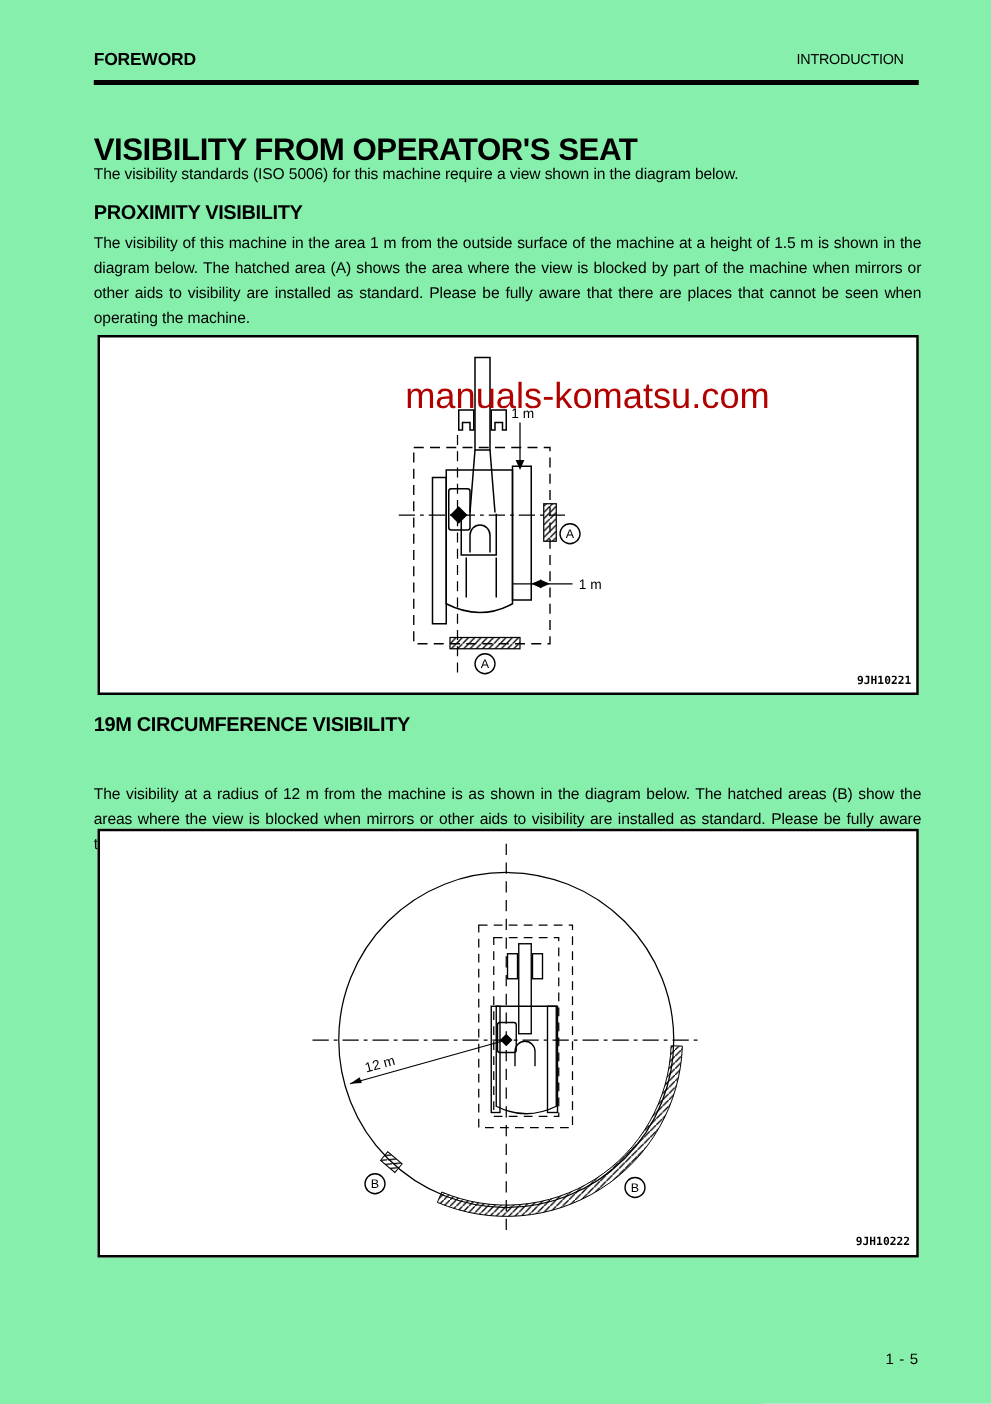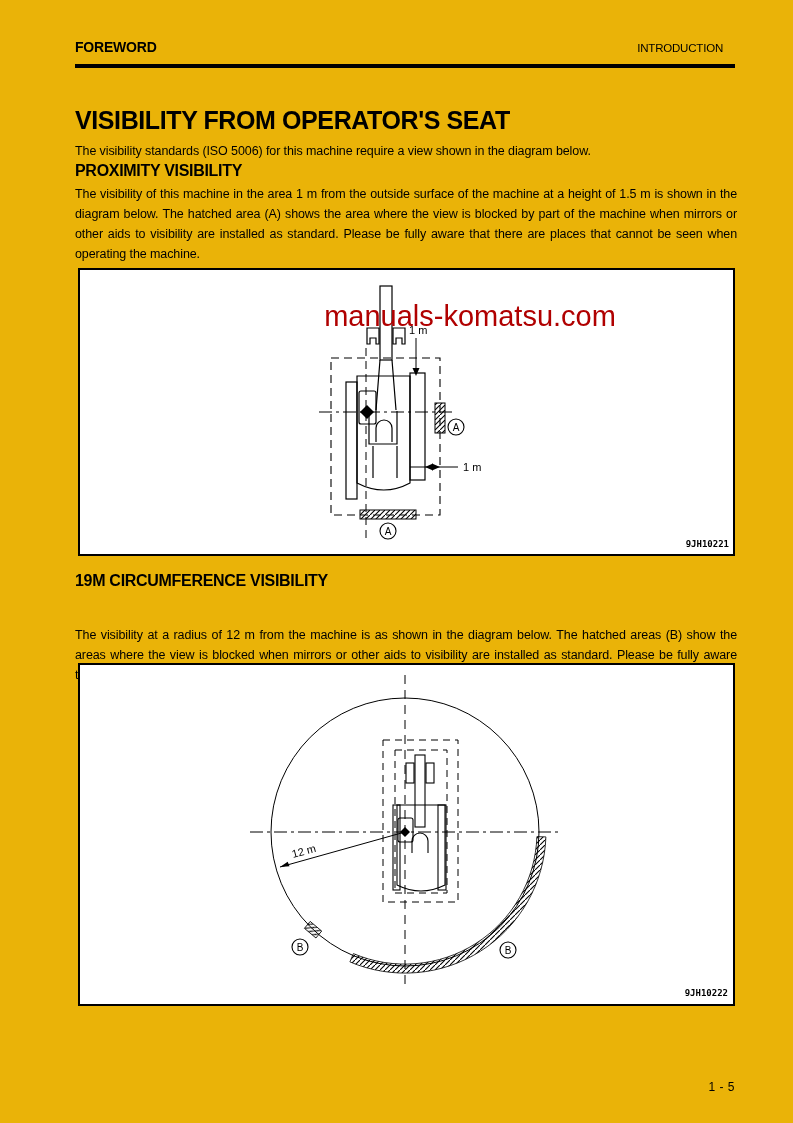--- a/index.html
+++ b/index.html
@@ -1,17 +1,17 @@
 <!DOCTYPE html>
 <html><head>
 <meta charset="utf-8">
 <style>
   html,body{margin:0;padding:0;background:#e8e8e8;}
   *{box-sizing:border-box;}
-  .page{position:relative;width:793px;height:1123px;background:#eab308;margin:0 auto;
+  .page{position:relative;width:793px;height:1123px;background:#86efac;margin:0 auto;
         font-family:"Liberation Sans",sans-serif;color:#000;overflow:hidden;}
   .hdr-left{position:absolute;left:75px;top:39px;font-size:14px;font-weight:bold;letter-spacing:-0.2px;}
   .hdr-right{position:absolute;right:70px;top:42px;font-size:11.5px;font-weight:normal;letter-spacing:-0.2px;}
   .hdr-rule{position:absolute;left:75px;top:64px;width:660px;height:4px;background:#000;}
   .main-title{position:absolute;left:75px;top:106px;width:660px;font-size:25px;font-weight:bold;letter-spacing:-0.4px;}
   .para{position:absolute;left:75px;width:662px;font-size:12.5px;line-height:20px;letter-spacing:-0.1px;text-align:justify;}
   .para.single{text-align:left;}
   .sec-head{position:absolute;left:75px;font-size:16px;font-weight:bold;letter-spacing:-0.3px;}
   .fig{position:absolute;left:78px;width:657px;border:2px solid #000;background:#fff;}
   .fig svg{display:block;}
@@ -22,21 +22,21 @@
 </head>
 <body>
 
 <div class="page">
 
   <div class="hdr-left">FOREWORD</div>
   <div class="hdr-right">INTRODUCTION</div>
   <div class="hdr-rule"></div>
 
   <div class="main-title">VISIBILITY FROM OPERATOR'S SEAT</div>
-  <div class="para single" style="top:141px;">The visibility standards (ISO 5006) for this machine require a view shown in the diagram below.</div>
+  <div class="para single" style="top:129px;">The visibility standards (ISO 5006) for this machine require a view shown in the diagram below.</div>
 
   <div class="sec-head" style="top:162px;text-align:right;">PROXIMITY VISIBILITY</div>
   <div class="para" style="top:184px;">The visibility of this machine in the area 1 m from the outside surface of the machine at a height of 1.5 m is shown in the diagram below. The hatched area (A) shows the area where the view is blocked by part of the machine when mirrors or other aids to visibility are installed as standard. Please be fully aware that there are places that cannot be seen when operating the machine.</div>
 
   <div class="fig" style="top:268px;height:288px;">
     <svg width="653" height="284" viewBox="0 0 653 284">
       <defs>
         <pattern id="hatch1" width="5" height="5" patternUnits="userSpaceOnUse">
           <path d="M0,5 L5,0" stroke="#000" stroke-width="1.1" fill="none"></path>
         </pattern>

